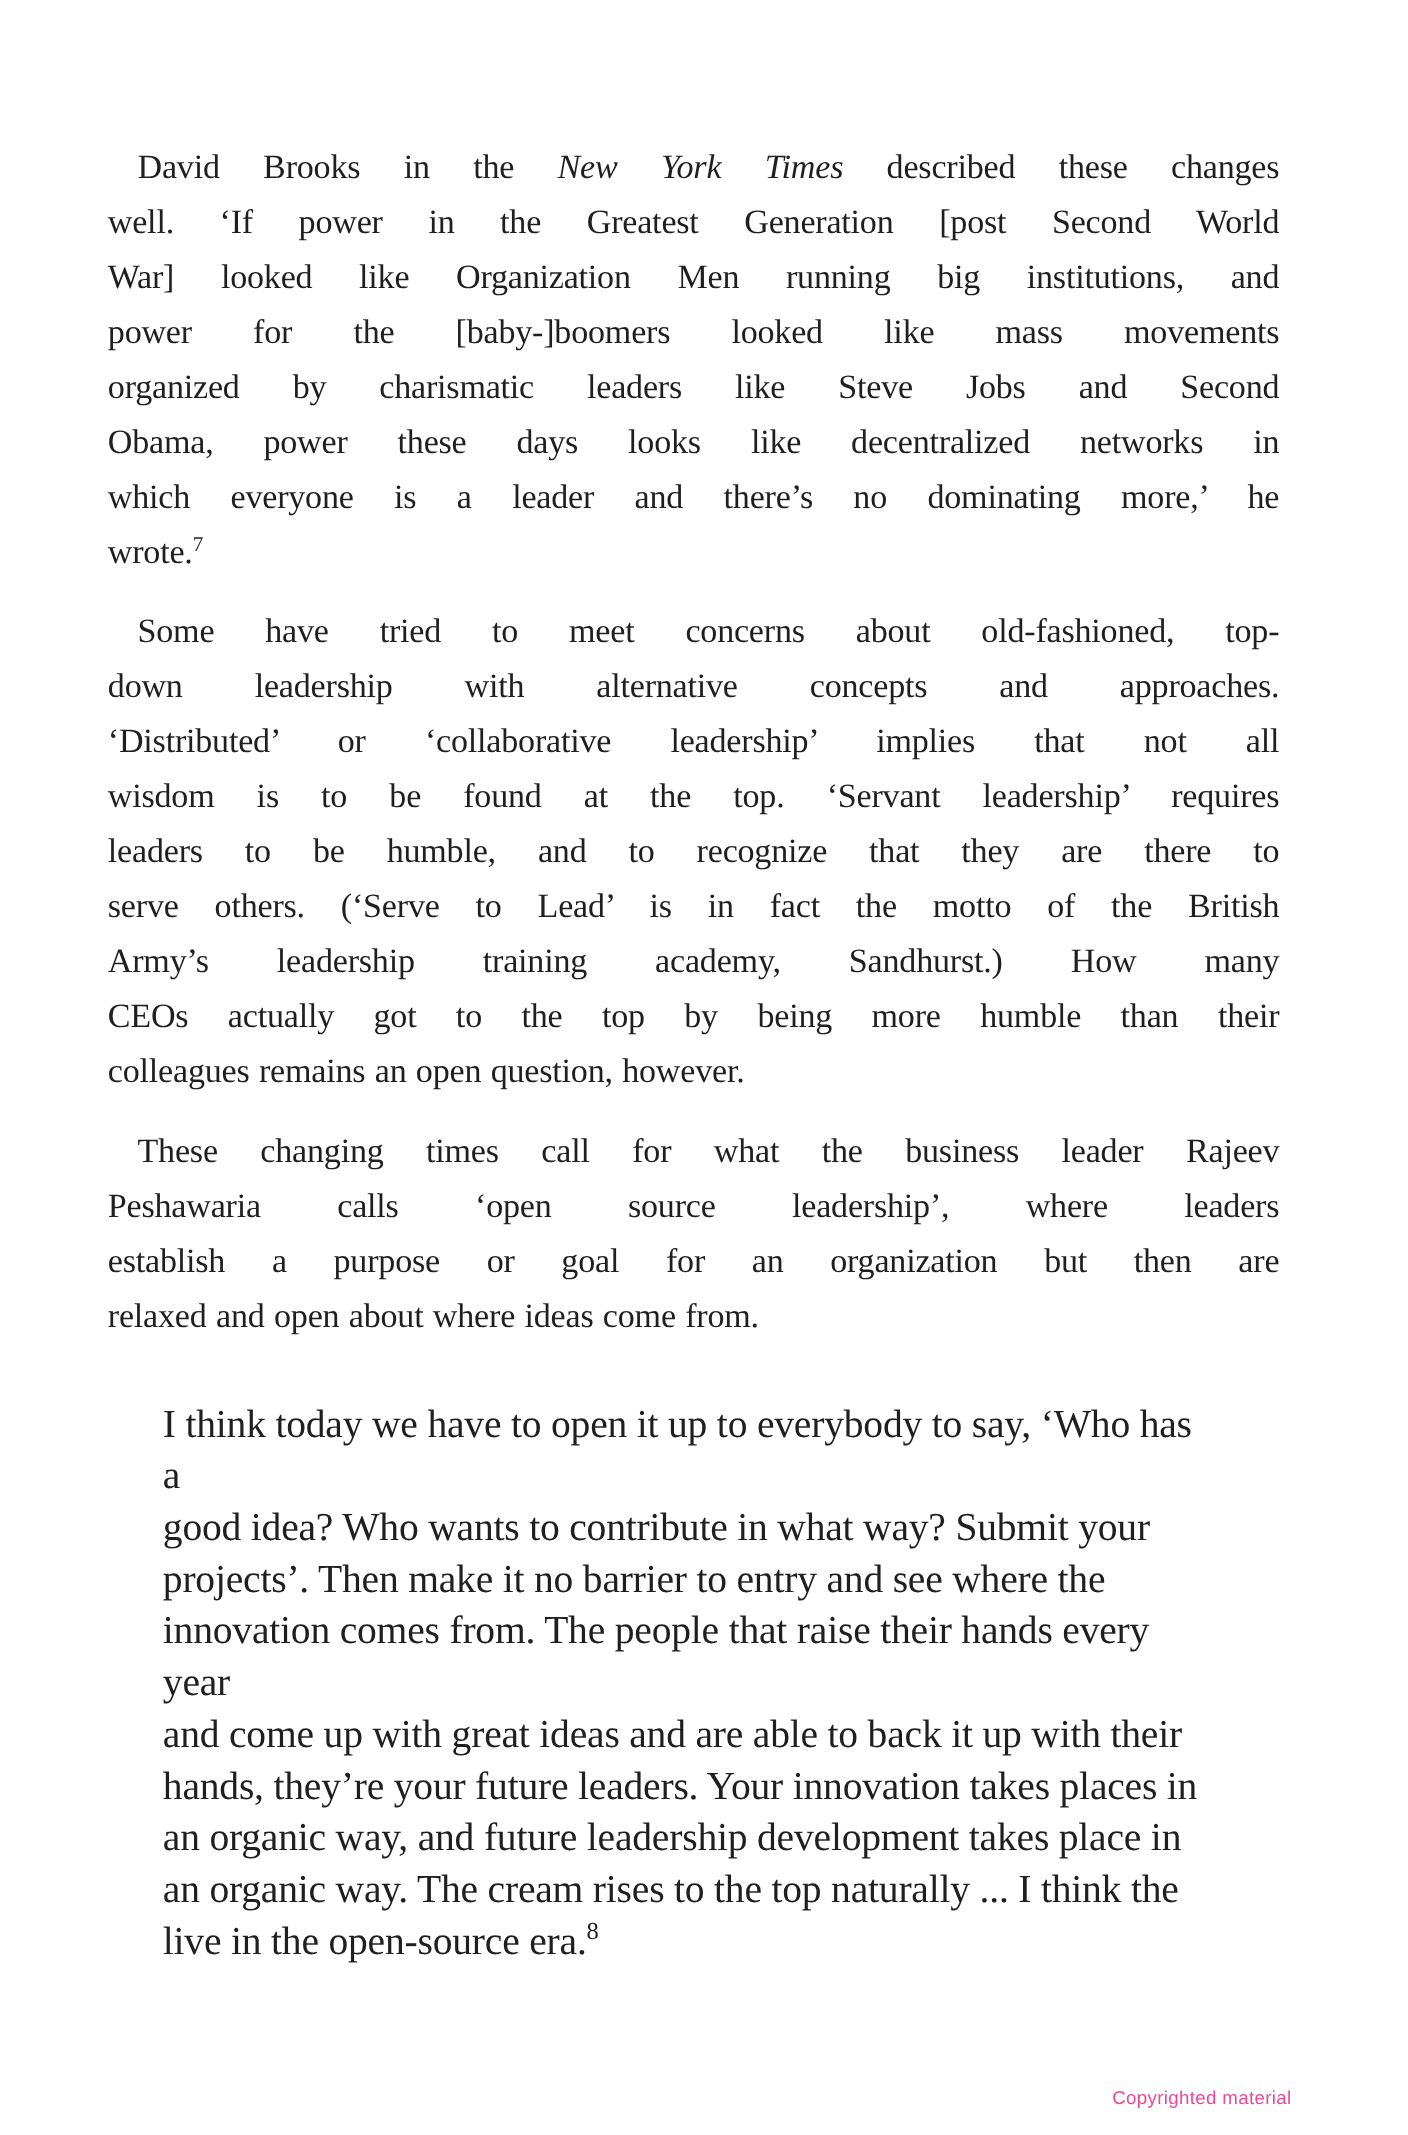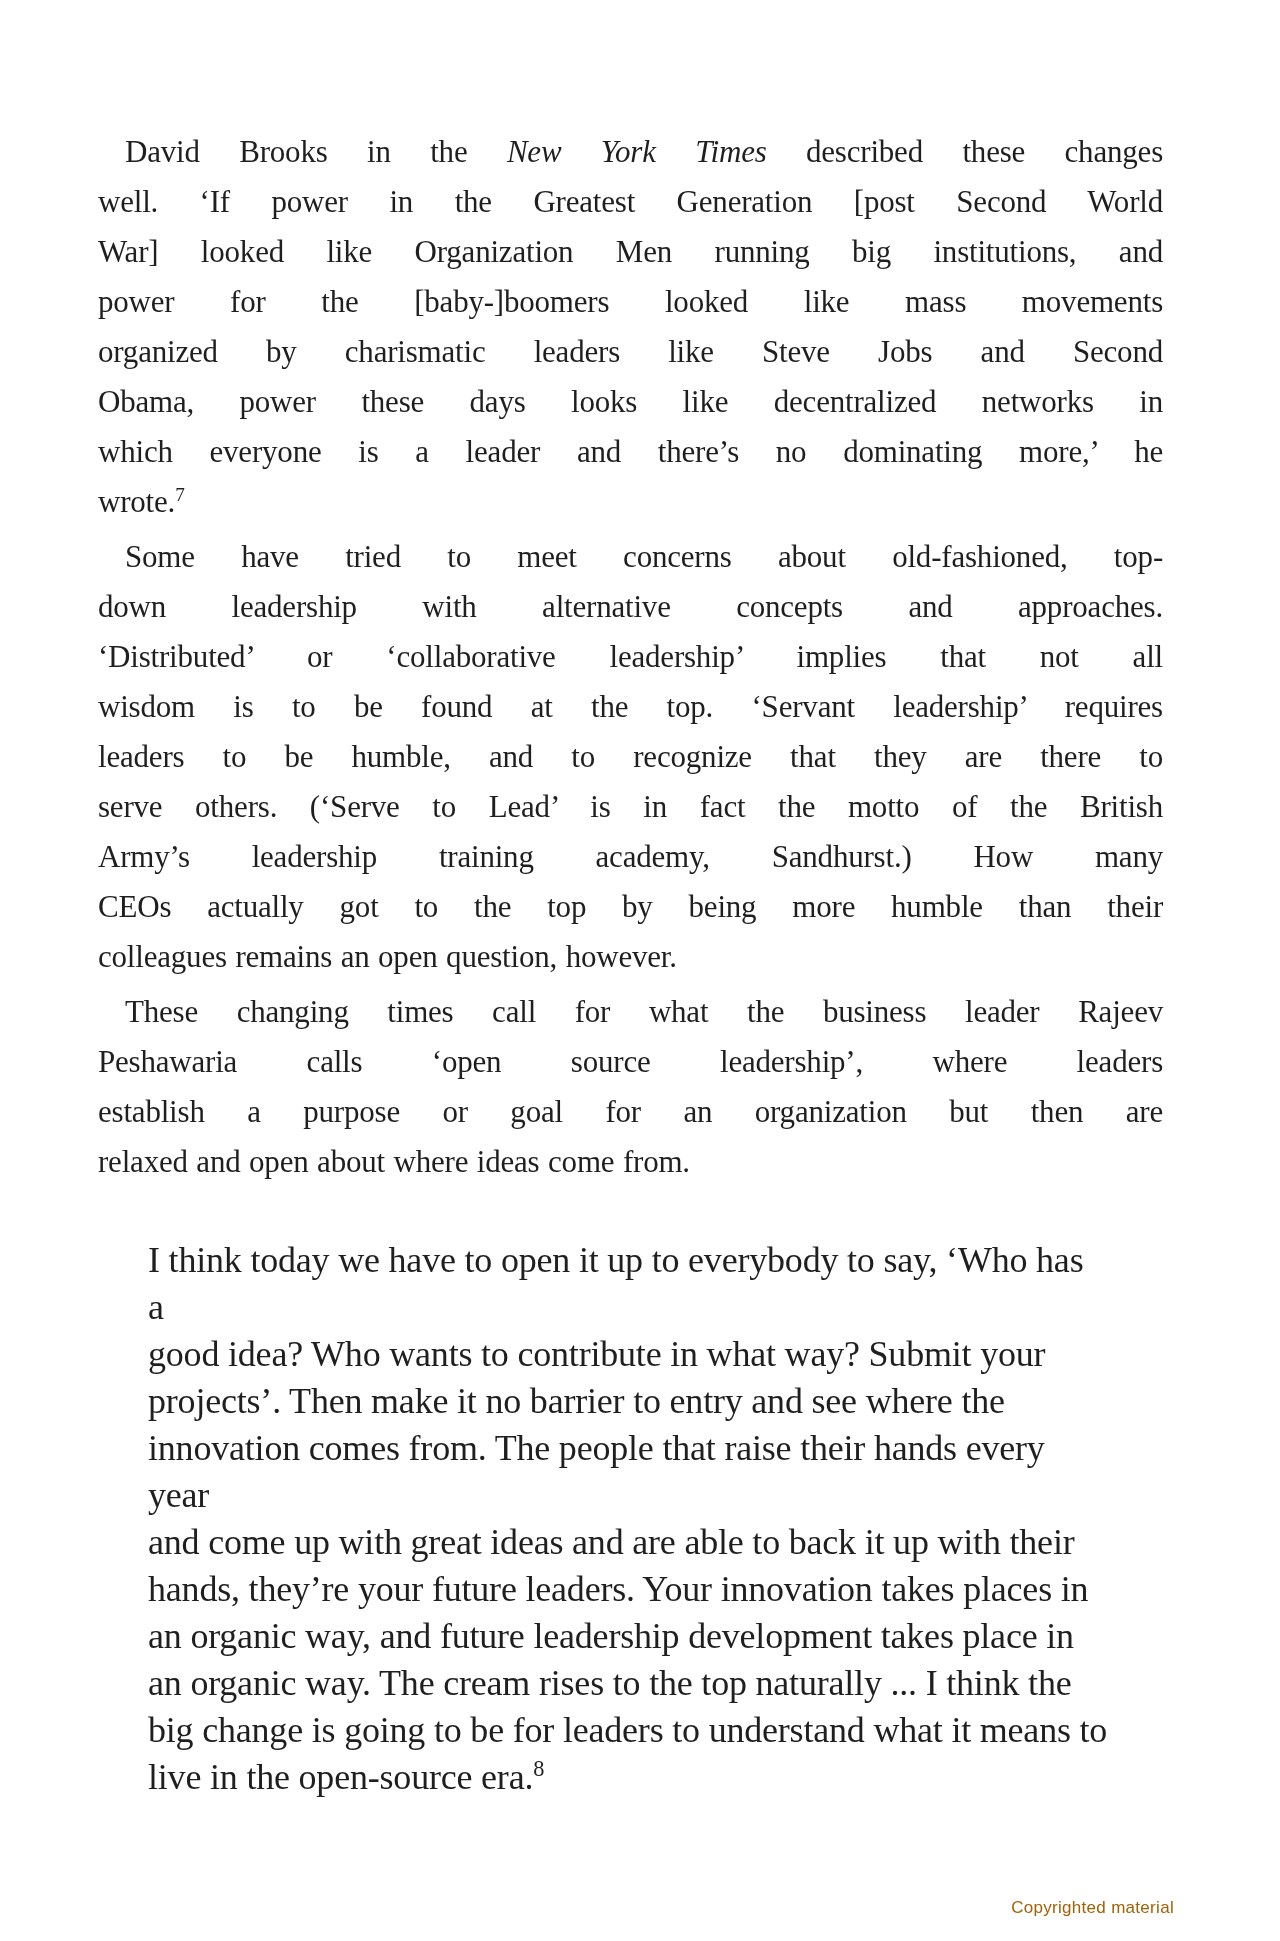--- a/index.html
+++ b/index.html
@@ -22,21 +22,21 @@
     top: 127px;
     width: 1065px;
   }
   .para {
     font-size: 31px;
     line-height: 50px;
     letter-spacing: -0.2px;
     word-spacing: 1px;
   }
   .para + .para {
-    margin-top: 5px;
+    margin-top: 22px;
   }
   .line {
     white-space: normal;
   }
   .line.j {
     text-align: justify;
     text-align-last: justify;
   }
   .line.last {
     text-align: center;
@@ -63,21 +63,21 @@
   }
   .quote .line {
     text-align: left;
   }
   .watermark {
     position: absolute;
     top: 1898px;
     right: 13px;
     font-family: "Liberation Sans", "DejaVu Sans", sans-serif;
     font-size: 17px;
-    color: #a16207;
+    color: #ec4899;
     letter-spacing: 0.3px;
     text-align: right;
   }
 </style>
 </head>
 <body>
 
 <div class="page">
   <div class="text-block">
 
@@ -113,20 +113,19 @@
 
     <div class="quote">
       <div class="line">I think today we have to open it up to everybody to say, ‘Who has a</div>
       <div class="line">good idea? Who wants to contribute in what way? Submit your</div>
       <div class="line">projects’. Then make it no barrier to entry and see where the</div>
       <div class="line">innovation comes from. The people that raise their hands every year</div>
       <div class="line">and come up with great ideas and are able to back it up with their</div>
       <div class="line">hands, they’re your future leaders. Your innovation takes places in</div>
       <div class="line">an organic way, and future leadership development takes place in</div>
       <div class="line">an organic way. The cream rises to the top naturally ... I think the</div>
-      <div class="line">big change is going to be for leaders to understand what it means to</div>
       <div class="line"><span>live in the open-source era.</span><sup class="fn">8</sup></div>
     </div>
 
   </div>
 
   <div class="watermark">Copyrighted material</div>
 </div>
 
 </body></html>

